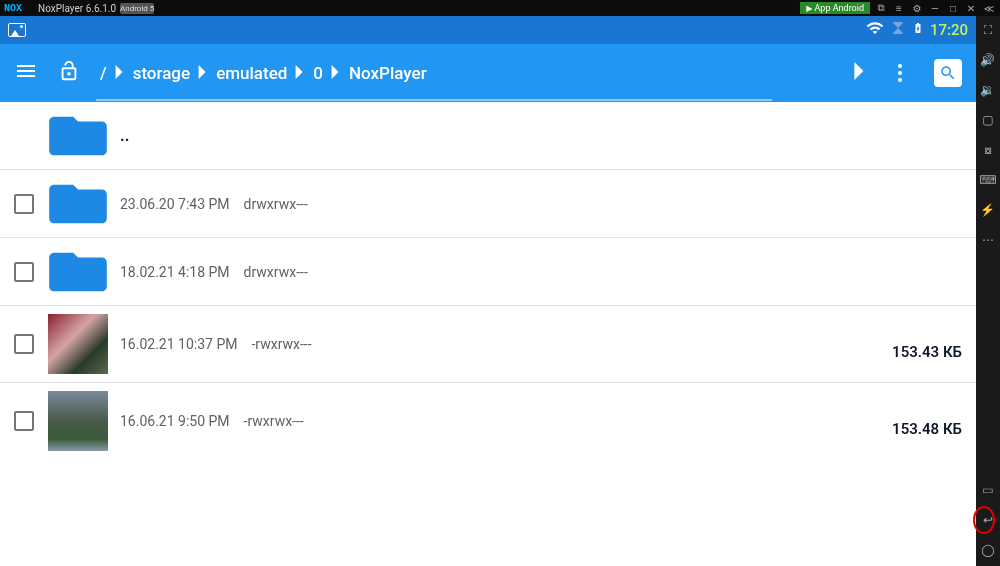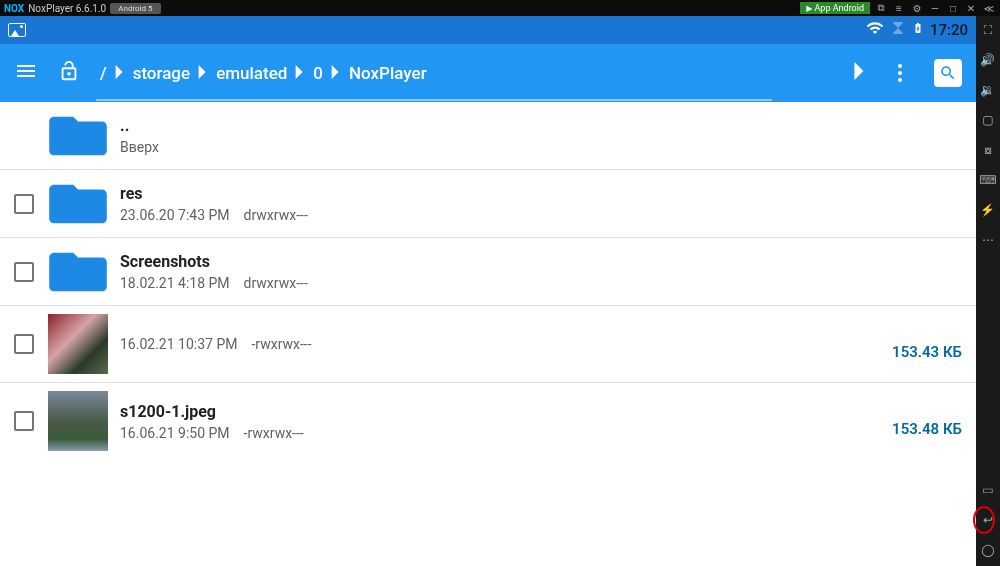--- a/index.html
+++ b/index.html
@@ -1,35 +1,35 @@
 <!DOCTYPE html>
 <html><head>
 <meta charset="utf-8">
 <style>
 * { margin: 0; padding: 0; box-sizing: border-box; font-family: Roboto, Arial, sans-serif; }
 body { width: 1000px; height: 566px; background: #1a1a1a; overflow: hidden; position: relative; }
 
 
 .title-bar { height: 16px; background: #0c0c0c; display: flex; align-items: center; color: #ccc; font-size: 10px; padding: 0 4px; }
-.title-bar .nox-logo { color: #00b4ff; font-weight: bold; margin-right: 4px; }
-.title-bar .android-badge { background: #555; color: #ddd; font-size: 8px; padding: 1px 8px; border-radius: 2px; margin-left: 4px; }
+.title-bar .nox-logo { color: #00b4ff; font-weight: bold; margin-right: 16px; font-family: Liberation Mono, monospace; }
+.title-bar .android-badge { background: #555; color: #ddd; font-size: 8px; padding: 1px 0; border-radius: 2px; margin-left: 4px; }
 .title-bar .spacer { flex: 1; }
 .title-bar .app-center { background: #2a8a2a; color: #fff; padding: 1px 6px; font-size: 9px; display: flex; align-items: center; gap: 2px; }
 .title-bar .win-btn { width: 14px; height: 14px; display: flex; align-items: center; justify-content: center; margin-left: 4px; cursor: pointer; color: #aaa; font-size: 10px; }
 
 
 .main-area { display: flex; height: 550px; }
 .android-screen { width: 976px; height: 550px; background: #fff; position: relative; }
 .side-toolbar { width: 24px; height: 550px; background: #1a1a1a; display: flex; flex-direction: column; align-items: center; padding-top: 6px; gap: 14px; }
 .side-toolbar .side-btn { width: 16px; height: 16px; display: flex; align-items: center; justify-content: center; color: #aaa; font-size: 12px; cursor: pointer; }
 .side-toolbar .side-spacer { flex: 1; }
 .side-toolbar .red-circle { position: absolute; right: 1px; width: 22px; height: 28px; border: 2px solid #d00; border-radius: 50%; pointer-events: none; }
 
 
-.status-bar { height: 28px; background: #1976D2; display: flex; align-items: center; padding: 0 8px; color: #0f172a; }
+.status-bar { height: 28px; background: #1976D2; display: flex; align-items: center; padding: 0 8px; color: #bef264; }
 .status-bar .gallery-icon { width: 18px; height: 14px; border: 1.5px solid #fff; border-radius: 2px; position: relative; }
 .status-bar .gallery-icon::after { content: ''; position: absolute; bottom: 0; left: 2px; width: 0; height: 0; border-left: 4px solid transparent; border-right: 4px solid transparent; border-bottom: 6px solid #fff; }
 .status-bar .gallery-icon::before { content: ''; position: absolute; top: 1px; right: 2px; width: 3px; height: 3px; background: #fff; border-radius: 50%; }
 .status-bar .right-icons { margin-left: auto; display: flex; align-items: center; gap: 6px; }
 .status-bar .wifi-icon svg { width: 18px; height: 18px; fill: #fff; }
 .status-bar .sim-icon svg { width: 16px; height: 16px; fill: #b0c8e8; }
 .status-bar .battery-icon svg { width: 12px; height: 18px; fill: #fff; }
 .status-bar .clock { font-size: 15px; font-weight: 500; }
 
 
@@ -53,21 +53,21 @@
 .checkbox { width: 20px; height: 20px; border: 2px solid #757575; border-radius: 2px; margin-right: 14px; flex-shrink: 0; }
 .checkbox.hidden { visibility: hidden; }
 .folder-icon { width: 60px; height: 48px; margin-right: 12px; flex-shrink: 0; position: relative; }
 .folder-icon svg { width: 60px; height: 48px; fill: #1E88E5; }
 .thumb { width: 60px; height: 60px; margin-right: 12px; flex-shrink: 0; background: #888; background-size: cover; background-position: center; }
 .thumb.img1 { background: linear-gradient(135deg, #8b2030 0%, #d4a5a5 40%, #2a3a2a 70%, #5a6a4a 100%); }
 .thumb.img2 { background: linear-gradient(180deg, #7a8a9a 0%, #4a5a4a 50%, #3a5a3a 80%, #8a9aaa 100%); }
 .file-info { flex: 1; display: flex; flex-direction: column; gap: 4px; }
 .file-name { font-size: 16px; font-weight: 700; color: #212121; }
 .file-meta { font-size: 14px; color: #616161; display: flex; gap: 14px; }
-.file-size { font-size: 15px; color: #0369a1; font-weight: 600; margin-left: 12px; margin-top: 16px; }
+.file-size { font-size: 15px; color: #0f172a; font-weight: 600; margin-left: 12px; margin-top: 16px; }
 </style>
 </head>
 <body>
 
 <div class="title-bar">
   <span class="nox-logo">NOX</span>
   <span>NoxPlayer 6.6.1.0</span>
   <span class="android-badge">Android 5</span>
   <span class="spacer"></span>
   <span class="app-center">
@@ -148,47 +148,42 @@
 
     <div class="file-list">
 
       <div class="file-row">
         <div class="checkbox hidden"></div>
         <div class="folder-icon"><svg viewBox="0 0 24 20">
               <path d="M10 2H2C0.9 2 0 2.9 0 4v12c0 1.1 0.9 2 2 2h20c1.1 0 2-0.9 2-2V6c0-1.1-0.9-2-2-2H12l-2-2z"></path>
             </svg></div>
         <div class="file-info">
           <div class="file-name">..</div>
-          <div class="file-meta">
-              <span>Вверх</span>
-            </div>
         </div>
       </div>
 
       <div class="file-row">
         <div class="checkbox"></div>
         <div class="folder-icon"><svg viewBox="0 0 24 20">
               <path d="M10 2H2C0.9 2 0 2.9 0 4v12c0 1.1 0.9 2 2 2h20c1.1 0 2-0.9 2-2V6c0-1.1-0.9-2-2-2H12l-2-2z"></path>
             </svg></div>
         <div class="file-info">
-          <div class="file-name">res</div>
           <div class="file-meta">
             <span>23.06.20 7:43 PM</span>
             <span>drwxrwx---</span>
           </div>
         </div>
       </div>
 
       <div class="file-row">
         <div class="checkbox"></div>
         <div class="folder-icon"><svg viewBox="0 0 24 20">
               <path d="M10 2H2C0.9 2 0 2.9 0 4v12c0 1.1 0.9 2 2 2h20c1.1 0 2-0.9 2-2V6c0-1.1-0.9-2-2-2H12l-2-2z"></path>
             </svg></div>
         <div class="file-info">
-          <div class="file-name">Screenshots</div>
           <div class="file-meta">
             <span>18.02.21 4:18 PM</span>
             <span>drwxrwx---</span>
           </div>
         </div>
       </div>
 
       <div class="file-row">
         <div class="checkbox"></div>
         <div class="thumb img1"></div>
@@ -198,21 +193,20 @@
             <span>-rwxrwx---</span>
           </div>
         </div>
         <div class="file-size">153.43 КБ</div>
       </div>
 
       <div class="file-row" style="border-bottom:none">
         <div class="checkbox"></div>
         <div class="thumb img2"></div>
         <div class="file-info">
-          <div class="file-name">s1200-1.jpeg</div>
           <div class="file-meta">
             <span>16.06.21 9:50 PM</span>
             <span>-rwxrwx---</span>
           </div>
         </div>
         <div class="file-size">153.48 КБ</div>
       </div>
 
     </div>
   </div>

